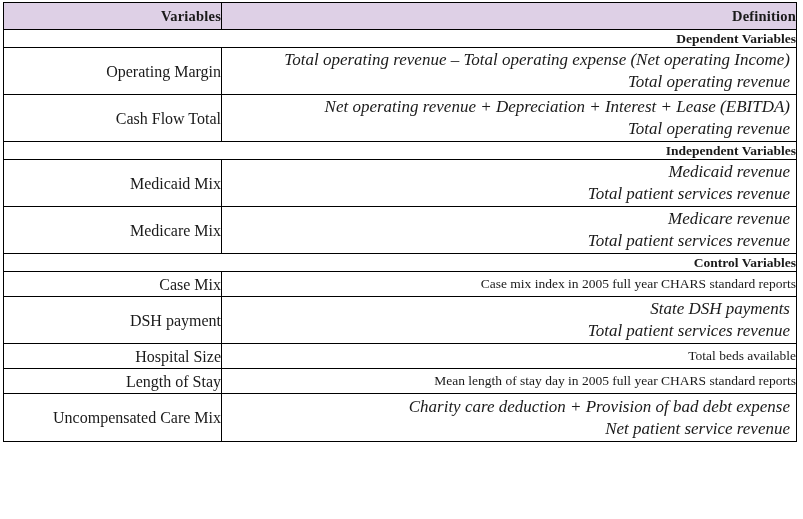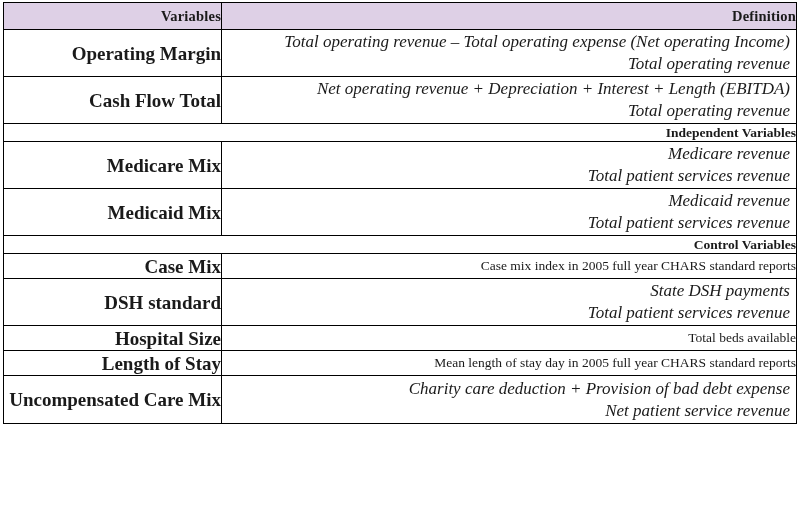--- a/index.html
+++ b/index.html
@@ -51,22 +51,22 @@
   tr.section-row td {
     font-weight: bold;
     font-size: 13.5px;
     height: 17px;
     line-height: 17px;
     background: #ffffff;
   }
 
   
   td.var-name {
-    font-size: 19px;
-    font-weight: bold;
+    font-size: 16px;
+    font-weight: normal;
     padding: 3px 4px;
     line-height: 17px;
   }
 
   
   td.def {
     font-size: 17px;
     padding: 0;
   }
   td.def .line {
@@ -100,68 +100,71 @@
       <col class="c-def">
     </colgroup>
     <thead>
       <tr class="head-row">
         <th>Variables</th>
         <th>Definition</th>
       </tr>
     </thead>
     <tbody>
 
+      <tr class="section-row">
+        <td colspan="2">Dependent Variables</td>
+      </tr>
 
       <tr class="two-line">
         <td class="var-name">Operating Margin</td>
         <td class="def">
           <span class="line">Total operating revenue – Total operating expense (Net operating Income)</span>
           <span class="line">Total operating revenue</span>
         </td>
       </tr>
 
       <tr class="two-line">
         <td class="var-name">Cash Flow Total</td>
         <td class="def">
-          <span class="line">Net operating revenue + Depreciation + Interest + Length (EBITDA)</span>
+          <span class="line">Net operating revenue + Depreciation + Interest + Lease (EBITDA)</span>
           <span class="line">Total operating revenue</span>
         </td>
       </tr>
 
       <tr class="section-row">
         <td colspan="2">Independent Variables</td>
       </tr>
 
       <tr class="two-line">
-        <td class="var-name">Medicare Mix</td>
+        <td class="var-name">Medicaid Mix</td>
         <td class="def">
-          <span class="line">Medicare revenue</span>
+          <span class="line">Medicaid revenue</span>
           <span class="line">Total patient services revenue</span>
         </td>
       </tr>
 
       <tr class="two-line">
-        <td class="var-name">Medicaid Mix</td>
+        <td class="var-name">Medicare Mix</td>
         <td class="def">
-          <span class="line">Medicaid revenue</span>
+          <span class="line">Medicare revenue</span>
           <span class="line">Total patient services revenue</span>
         </td>
       </tr>
 
       <tr class="section-row">
         <td colspan="2">Control Variables</td>
       </tr>
 
       <tr class="single-line">
         <td class="var-name">Case Mix</td>
         <td class="def single">Case mix index in 2005 full year CHARS standard reports</td>
       </tr>
 
       <tr class="two-line">
-        <td class="var-name">DSH standard</td>
+        <td class="var-name">DSH payment</td>
         <td class="def">
           <span class="line">State DSH payments</span>
           <span class="line">Total patient services revenue</span>
         </td>
       </tr>
 
       <tr class="single-line">
         <td class="var-name">Hospital Size</td>
         <td class="def single">Total beds available</td>
       </tr>

